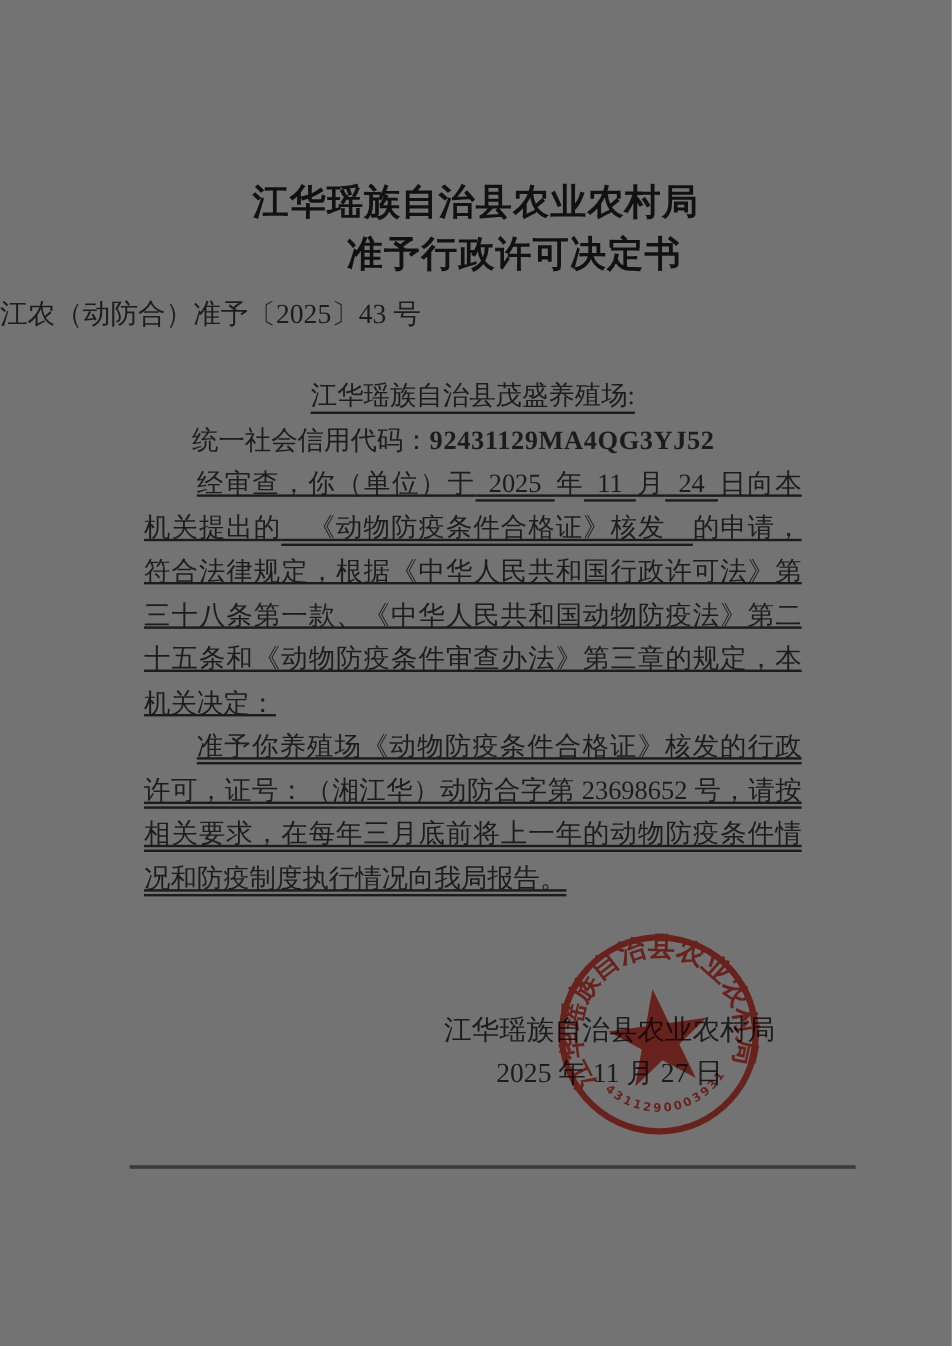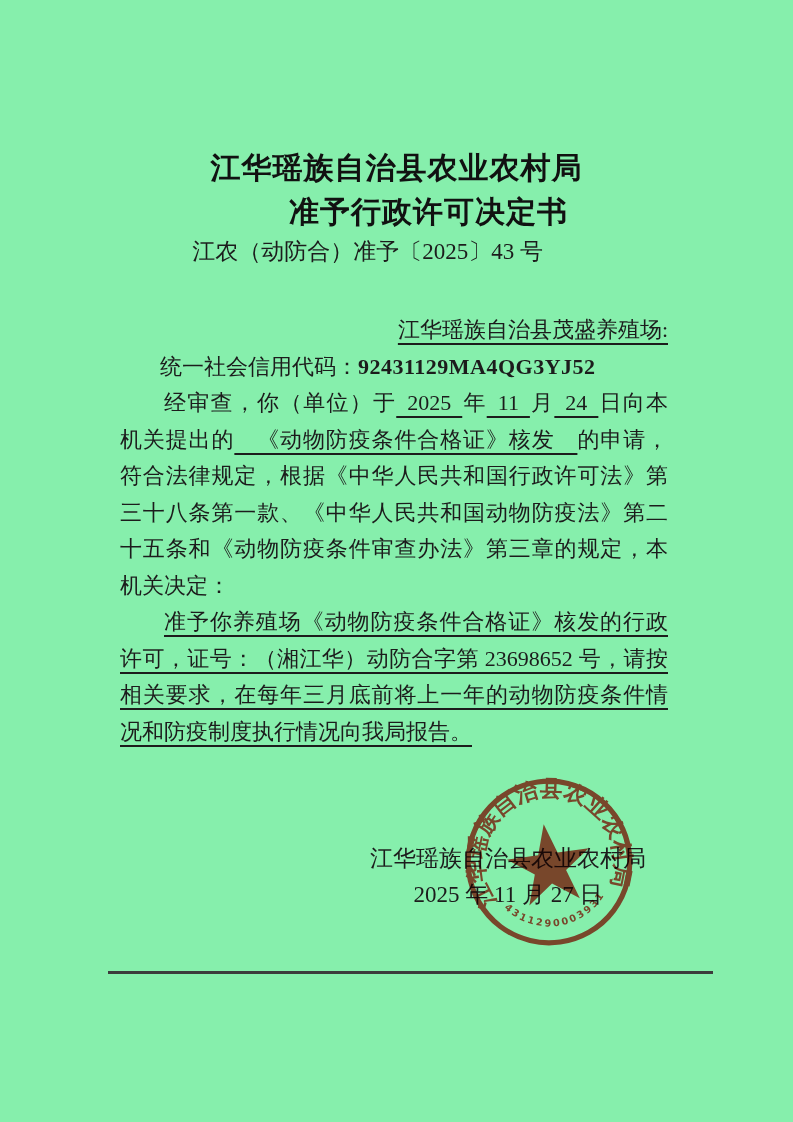--- a/index.html
+++ b/index.html
@@ -1,44 +1,44 @@
 <!DOCTYPE html>
 <html><head>
 <meta charset="utf-8">
 <style>
   html,body{margin:0;padding:0;background:#9a9a9a;}
   .page{
     position:relative;
     width:793px;height:1122px;
     margin:0 auto;
-    background:#86efac;
+    background:#737373;
     overflow:hidden;
     font-family:"Liberation Serif","DejaVu Serif",serif;
     color:#1c1c1c;
   }
   .title{
     position:absolute;left:0;width:100%;
     text-align:center;
     font-size:30px;font-weight:bold;color:#111;
     letter-spacing:1px;
   }
   .title1{top:148px;}
   .title2{top:192px;margin-left:32px;}
   .docnum{
-    position:absolute;top:236px;left:0;right:88px;
-    text-align:center;font-size:23px;margin-left:30px;
+    position:absolute;top:246px;left:0;right:88px;
+    text-align:left;font-size:23px;
   }
   .content{
     position:absolute;top:312px;left:120px;width:548px;
     font-size:22px;line-height:36.5px;
   }
   .content p{margin:0;padding:0;text-align:justify;}
-  p.addressee{text-align:right;}
+  p.addressee{text-align:center;}
   p.creditcode{text-align:left;text-indent:40px;}
-  .indent{text-indent:2em;}
+  .indent{text-indent:2em;text-decoration:underline;}
   .u{
     text-decoration:underline;
     text-decoration-thickness:1.5px;
     text-underline-offset:6px;
     text-decoration-color:#1c1c1c;
   }
   .code-text{letter-spacing:0.5px;font-weight:bold;}
   .sign-block{
     position:absolute;top:841px;left:308px;width:400px;
     text-align:center;font-size:23px;line-height:36px;

